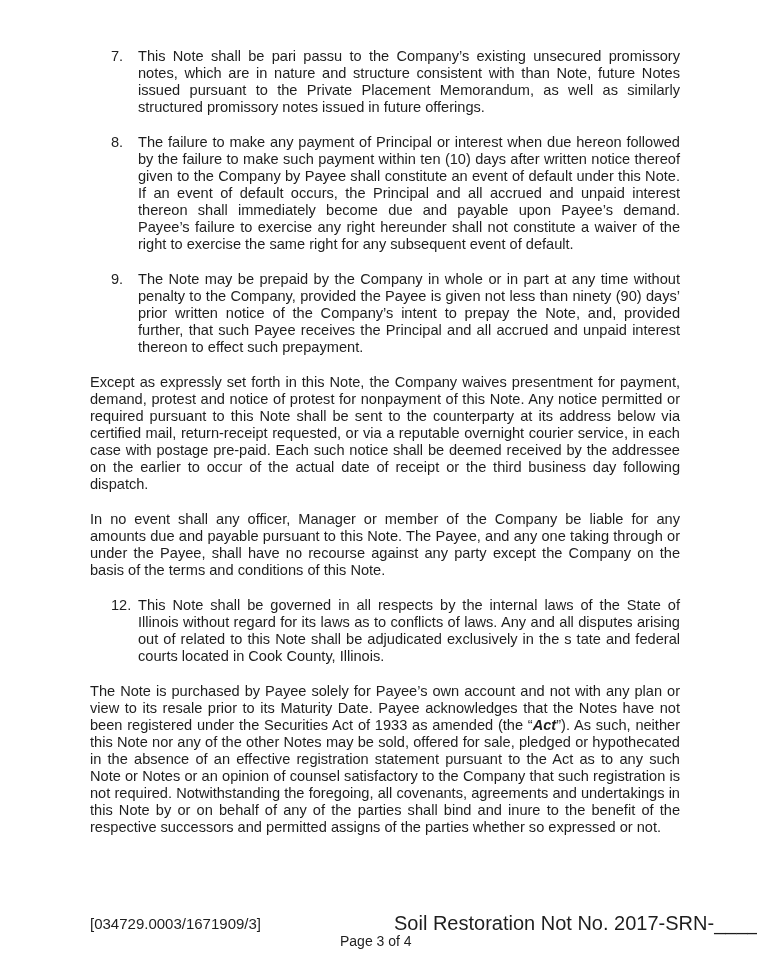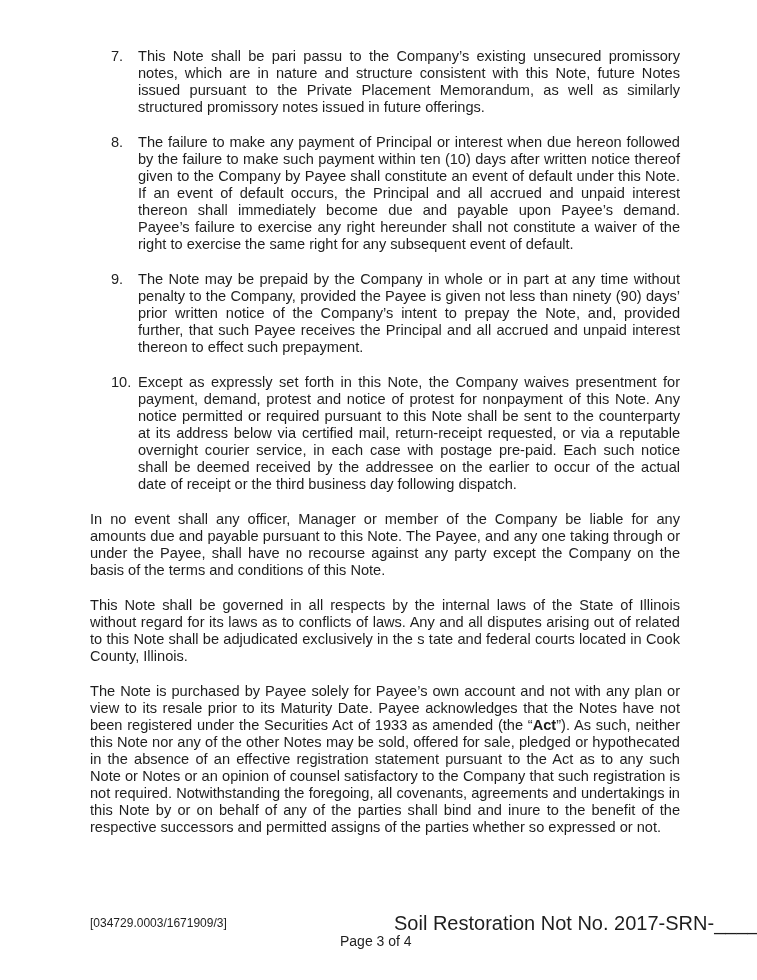--- a/index.html
+++ b/index.html
@@ -33,26 +33,27 @@
     box-sizing: border-box;
     padding-left: 21px;
     white-space: nowrap;
   }
   .para-body {
     flex: 1 1 auto;
     text-align: justify;
   }
   .bold {
     font-weight: bold;
+    font-style: italic;
   }
   .footer-ref {
     position: absolute;
     left: 90px;
     top: 915px;
-    font-size: 12px;
+    font-size: 15px;
     line-height: 17px;
   }
   .footer-note {
     position: absolute;
     left: 394px;
     top: 915px;
     font-size: 20px;
     line-height: 17px;
     white-space: nowrap;
   }
@@ -66,38 +67,38 @@
 </style>
 </head>
 <body>
 
 <div class="page">
 
   <div class="content">
 
   <div class="para">
         <span class="para-num">7.</span>
-        <div class="para-body"><span>This Note shall be pari passu to the Company’s existing unsecured promissory notes, which are in nature and structure consistent with this Note, future Notes issued pursuant to the Private Placement Memorandum, as well as similarly structured promissory notes issued in future offerings.</span></div>
+        <div class="para-body"><span>This Note shall be pari passu to the Company’s existing unsecured promissory notes, which are in nature and structure consistent with than Note, future Notes issued pursuant to the Private Placement Memorandum, as well as similarly structured promissory notes issued in future offerings.</span></div>
       </div>
       <div class="para">
         <span class="para-num">8.</span>
         <div class="para-body"><span>The failure to make any payment of Principal or interest when due hereon followed by the failure to make such payment within ten (10) days after written notice thereof given to the Company by Payee shall constitute an event of default under this Note. If an event of default occurs, the Principal and all accrued and unpaid interest thereon shall immediately become due and payable upon Payee’s demand.  Payee’s failure to exercise any right hereunder shall not constitute a waiver of the right to exercise the same right for any subsequent event of default.</span></div>
       </div>
       <div class="para">
         <span class="para-num">9.</span>
         <div class="para-body"><span>The Note may be prepaid by the Company in whole or in part at any time without penalty to the Company, provided the Payee is given not less than ninety (90) days’ prior written notice of the Company’s intent to prepay the Note, and, provided further, that such Payee receives the Principal and all accrued and unpaid interest thereon to effect such prepayment.</span></div>
       </div>
       <div class="para">
-        <span class="para-num">10.</span>
         <div class="para-body"><span>Except as expressly set forth in this Note, the Company waives presentment for payment, demand, protest and notice of protest for nonpayment of this Note.  Any notice permitted or required pursuant to this Note shall be sent to the counterparty at its address below via certified mail, return-receipt requested, or via a reputable overnight courier service, in each case with postage pre-paid.  Each such notice shall be deemed received by the addressee on the earlier to occur of the actual date of receipt or the third business day following dispatch.</span></div>
       </div>
       <div class="para">
         <div class="para-body"><span>In no event shall any officer, Manager or member of the Company be liable for any amounts due and payable pursuant to this Note. The Payee, and any one taking through or under the Payee, shall have no recourse against any party except the Company on the basis of the terms and conditions of this Note.</span></div>
       </div>
       <div class="para">
+        <span class="para-num">12.</span>
         <div class="para-body"><span>This Note shall be governed in all respects by the internal laws of the State of Illinois without regard for its laws as to conflicts of laws.  Any and all disputes arising out of related to this Note shall be adjudicated exclusively in the s tate and federal courts located in Cook County, Illinois.</span></div>
       </div>
       <div class="para">
         <div class="para-body"><span>The Note is purchased by Payee solely for Payee’s own account and not with any plan or view to its resale prior to its Maturity Date.  Payee acknowledges that the Notes have not been registered under the Securities Act of 1933 as amended (the “</span><span class="bold">Act</span><span>”).  As such, neither this Note nor any of the other Notes may be sold, offered for sale, pledged or hypothecated in the absence of an effective registration statement pursuant to the Act as to any such Note or Notes or an opinion of counsel satisfactory to the Company that such registration is not required.   Notwithstanding the foregoing, all covenants, agreements and undertakings in this Note by or on behalf of any of the parties shall bind and inure to the benefit of the respective successors and permitted assigns of the parties whether so expressed or not.</span></div>
       </div>
     </div>
 
   <div class="footer-ref">[034729.0003/1671909/3]</div>
 
   <div class="footer-note">Soil Restoration Not No. 2017-SRN-______</div>

